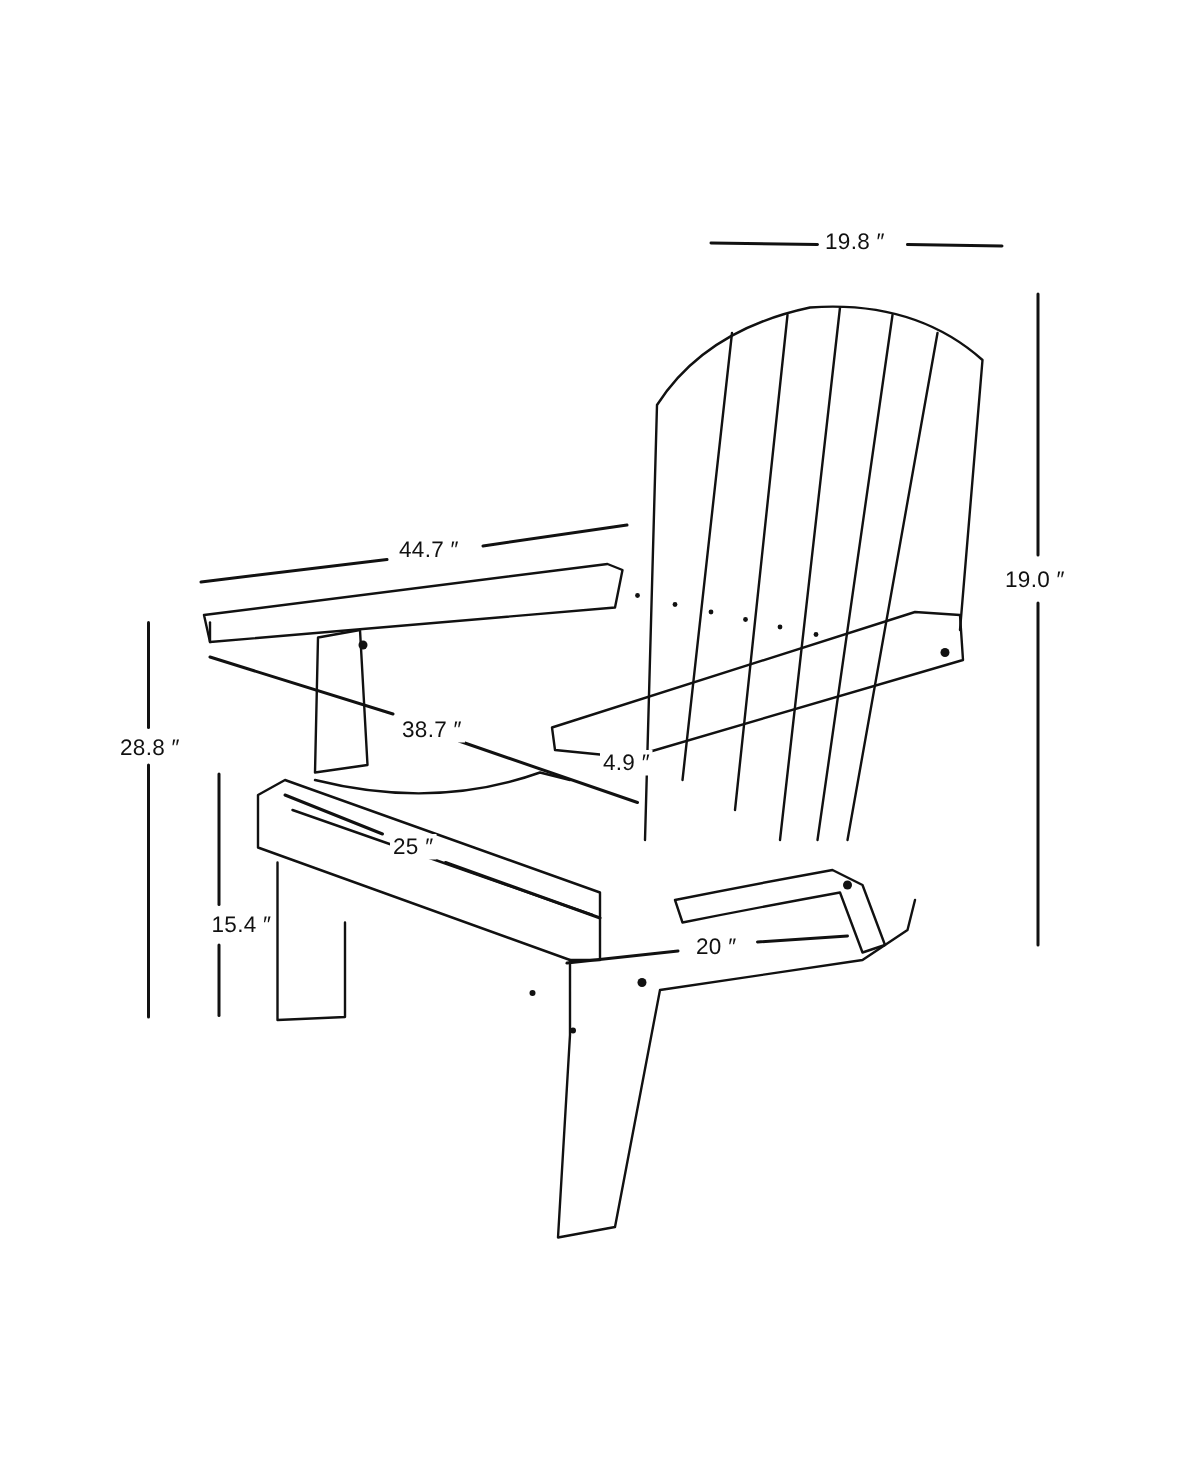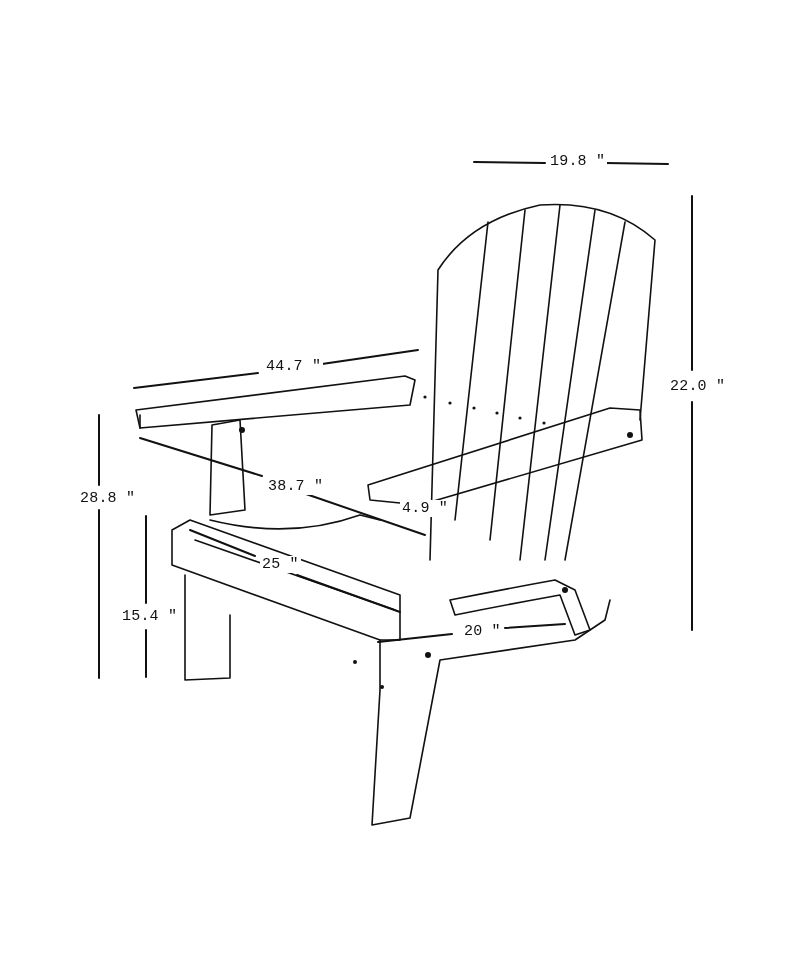--- a/index.html
+++ b/index.html
@@ -1,16 +1,16 @@
 <!DOCTYPE html>
 <html><head>
 <meta charset="utf-8">
 <style>
   html, body { margin:0; padding:0; background:#ffffff; }
-  .canvas { position:relative; width:800px; height:977px; overflow:hidden; background:#fff; font-family:Liberation Mono, monospace; }
+  .canvas { position:relative; width:800px; height:977px; overflow:hidden; background:#fff; font-family:Liberation Sans, sans-serif; }
   svg.drawing { position:absolute; left:0; top:0; }
   .label { position:absolute; font-size:15px; color:#111; white-space:nowrap; letter-spacing:0.2px; background:#fff; padding:0 2px; }
 </style>
 </head>
 <body>
 
 <div class="canvas">
   <svg class="drawing" width="800" height="977" viewBox="0 0 800 977">
     <g fill="none" stroke="#111" stroke-width="1.6" stroke-linejoin="round" stroke-linecap="round">
 
@@ -60,21 +60,21 @@
           <circle cx="450" cy="403" r="1.6"></circle>
         <circle cx="474" cy="408" r="1.6"></circle>
           <circle cx="497" cy="413" r="1.6"></circle>
         <circle cx="520" cy="418" r="1.6"></circle>
           <circle cx="544" cy="423" r="1.6"></circle>
       </g>
     </g>
   </svg>
 
   <div class="label" style="left:548px;top:153px">19.8 ″</div>
-  <div class="label" style="left:668px;top:378px">22.0 ″</div>
+  <div class="label" style="left:668px;top:378px">19.0 ″</div>
   <div class="label" style="left:264px;top:358px">44.7 ″</div>
   <div class="label" style="left:266px;top:478px">38.7 ″</div>
   <div class="label" style="left:400px;top:500px">4.9 ″</div>
   <div class="label" style="left:78px;top:490px">28.8 ″</div>
   <div class="label" style="left:260px;top:556px">25 ″</div>
-  <div class="label" style="left:120px;top:608px">15.4 ″</div>
+  <div class="label" style="left:139px;top:608px">15.4 ″</div>
   <div class="label" style="left:462px;top:623px">20 ″</div>
 </div>
 
 </body></html>

